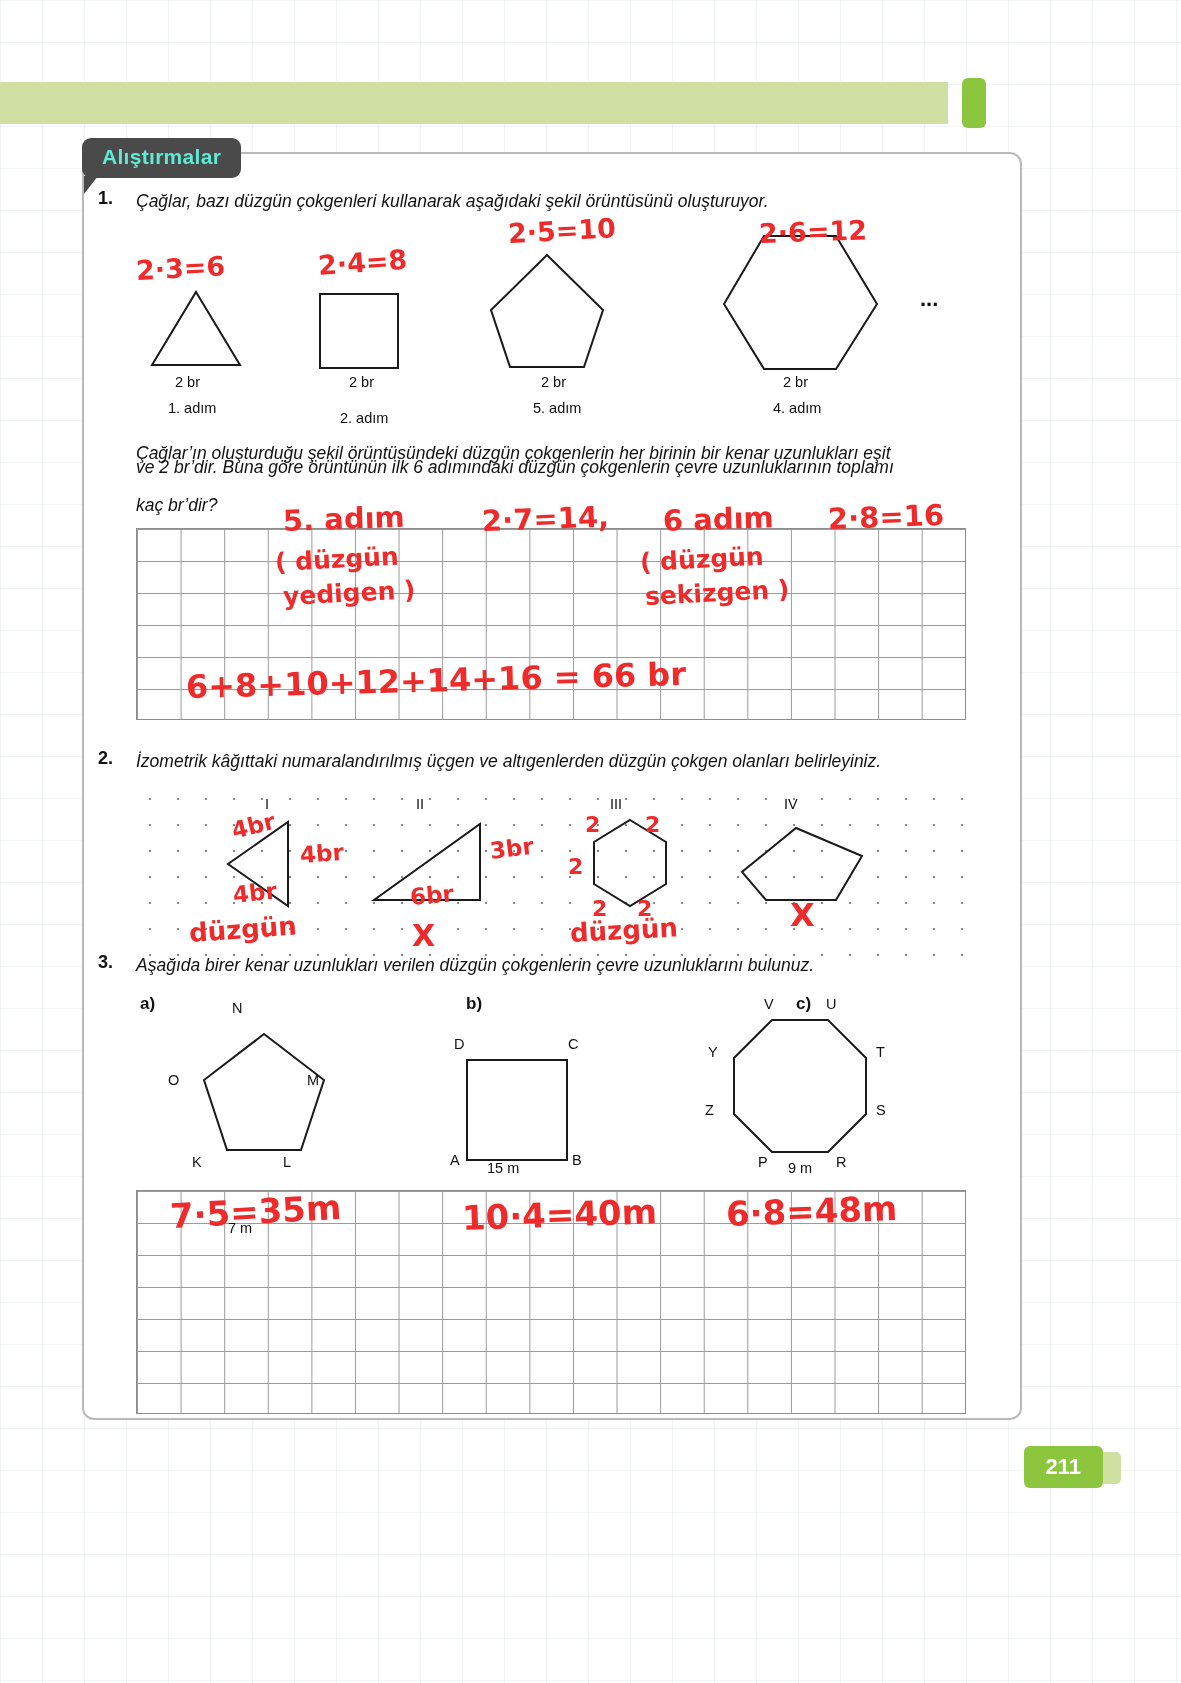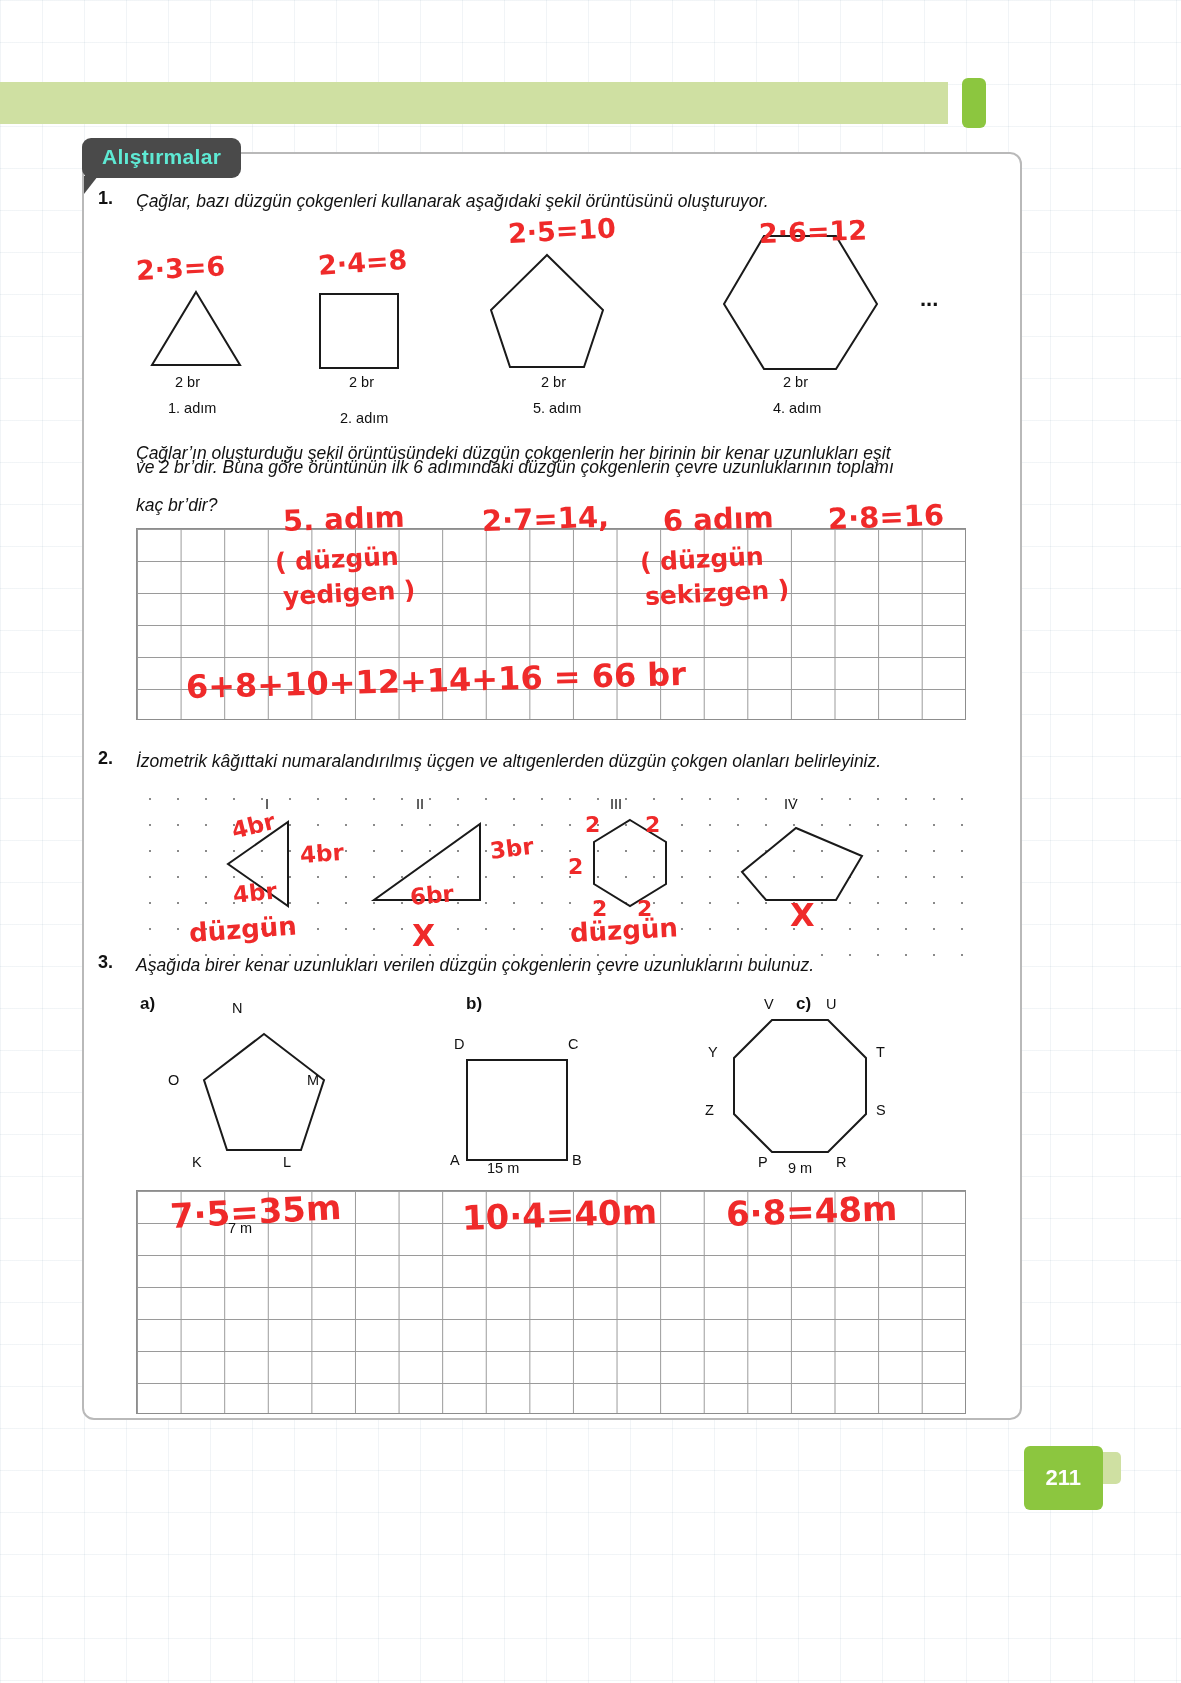--- a/index.html
+++ b/index.html
@@ -66,21 +66,21 @@
     background-size:43.6px 32px;
   }
   .iso-box {
     position:absolute; z-index:4;
     background-image:radial-gradient(circle, #8a8a8a 1.4px, transparent 1.5px);
     background-size:28px 26px;
   }
   .pagenum {
     position:absolute; right:78px; top:1446px;
     background:#8cc63f; color:#fff; font-weight:bold; font-size:22px;
-    padding:19px 22px; border-radius:6px; z-index:8;
+    padding:8px 22px; border-radius:6px; z-index:8;
   }
   .pagenum-sh {
     position:absolute; right:60px; top:1452px; width:34px;height:32px;
     background:#cfe0a2; border-radius:5px; z-index:7;
   }
 </style>
 </head>
 <body>
 
 <div class="page-bg"></div>

